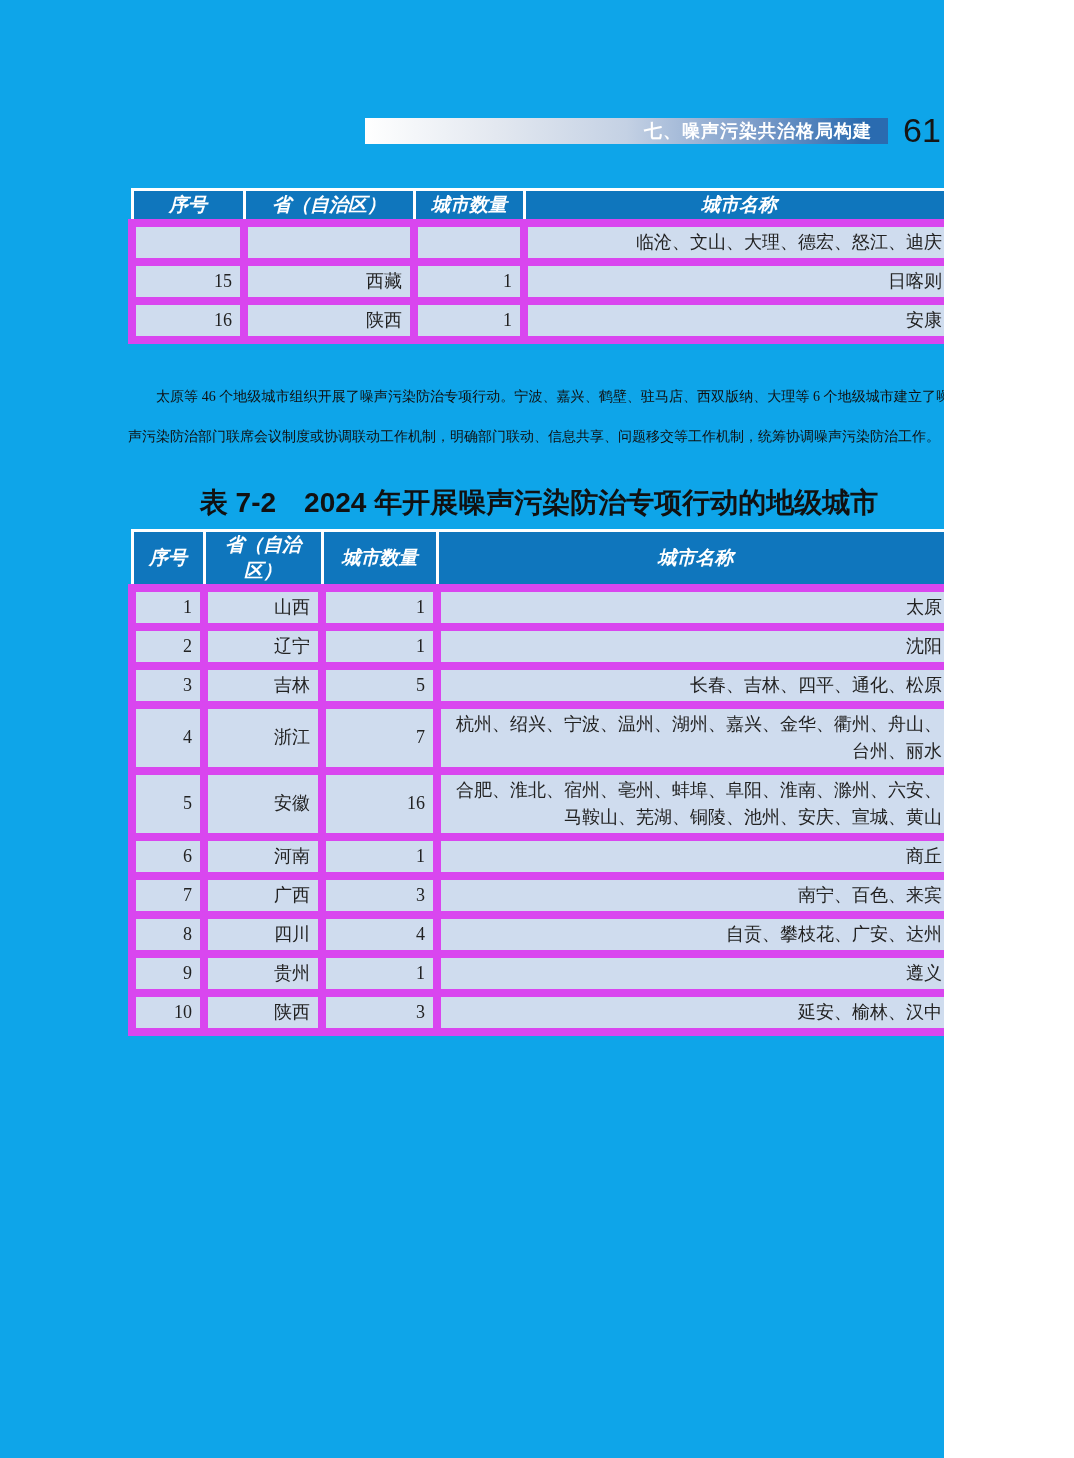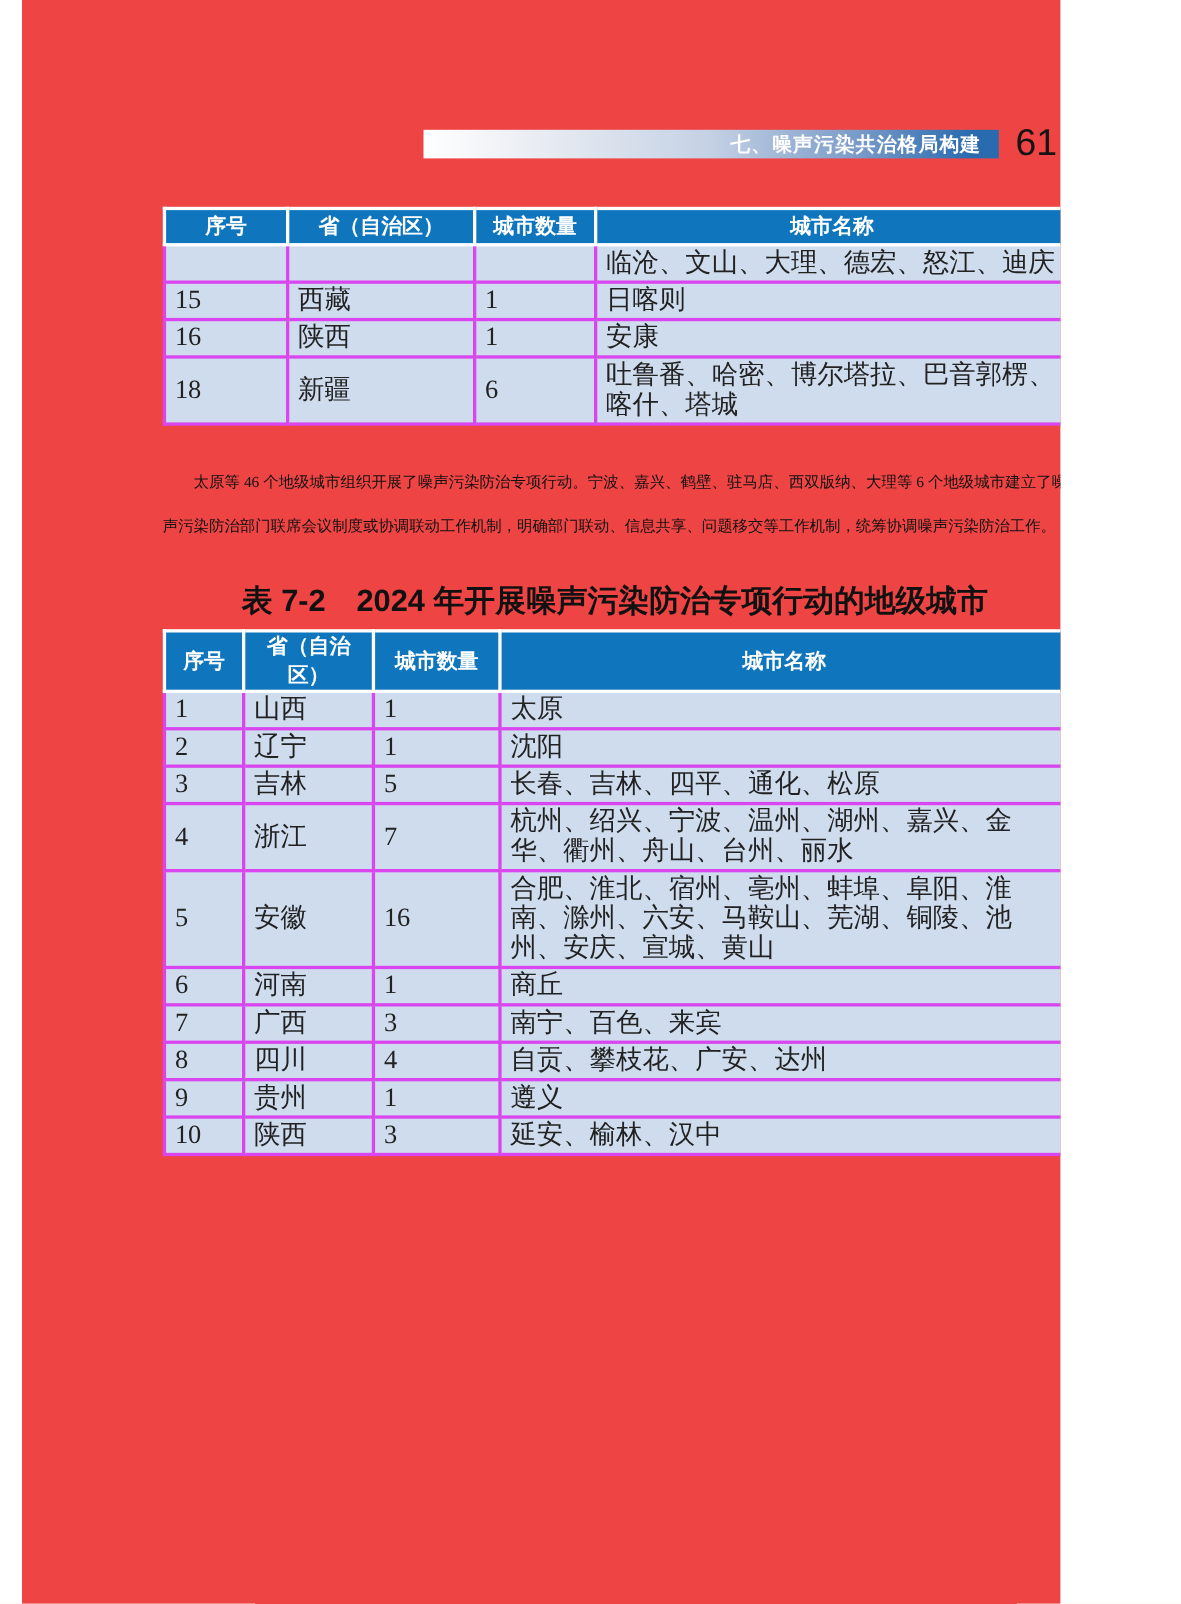--- a/index.html
+++ b/index.html
@@ -1,23 +1,22 @@
 <!DOCTYPE html>
 <html><head>
 <meta charset="utf-8">
 <style>
   html,body{margin:0;padding:0;background:#ffffff;}
   .page{
     position:relative;
     width:944px;height:1458px;
-    background:#ef4444;
+    background:#0ea5e9;
     overflow:hidden;
     font-family:"Liberation Serif",serif;
     color:#111111;
-    margin-left:20px;
   }
   
   .header-bar{
     position:absolute;left:365px;top:118px;width:523px;height:26px;
     background:linear-gradient(90deg,#ffffff 0%,#e3e8f0 25%,#c4d1e4 50%,#7b9cc9 75%,#2a6bb0 95%);
     display:flex;align-items:center;justify-content:flex-end;
     padding-right:16px;box-sizing:border-box;
   }
   .header-title{
     font-family:"Liberation Sans",sans-serif;
@@ -34,27 +33,27 @@
     background:#2d82c4;
   }
   
   .content{position:absolute;left:128px;top:0;width:822px;}
   
   table{border-collapse:collapse;width:100%;table-layout:fixed;}
   th{
     background:#0f76bd;color:#ffffff;
     font-family:"Liberation Sans",sans-serif;font-weight:bold;font-size:19px;
     height:33px;border:3px solid #ffffff;box-sizing:border-box;
-    padding:0 2px;text-align:center;
+    padding:0 2px;text-align:center;font-style:italic;
   }
   td{
     background:#cfdcee;color:#222222;
-    font-family:"Liberation Serif",serif;font-size:24px;
-    height:34px;border:3px solid #d946ef;box-sizing:border-box;
-    padding:2px 8px;text-align:left;line-height:27px;
+    font-family:"Liberation Serif",serif;font-size:18px;
+    height:34px;border:8px solid #d946ef;box-sizing:border-box;
+    padding:2px 8px;text-align:right;line-height:27px;
   }
   .tbl-continued{margin-top:188px;}
   .tbl-72{margin-top:17px;}
   
   .body-text{
     margin:0;font-size:14px;line-height:40px;
     text-align:justify;text-indent:2em;color:#101010;
   }
   .para-1{margin-top:33px;}
   .para-2{margin-top:26px;}
@@ -106,26 +105,20 @@
             <td>西藏</td>
             <td>1</td>
             <td>日喀则</td>
           </tr>
           <tr>
             <td>16</td>
             <td>陕西</td>
             <td>1</td>
             <td>安康</td>
           </tr>
-          <tr>
-            <td>18</td>
-            <td>新疆</td>
-            <td>6</td>
-            <td>吐鲁番、哈密、博尔塔拉、巴音郭楞、喀什、塔城</td>
-          </tr>
         </tbody>
     </table>
 
     <p class="body-text para-1">太原等 46 个地级城市组织开展了噪声污染防治专项行动。宁波、嘉兴、鹤壁、驻马店、西双版纳、大理等 6 个地级城市建立了噪声污染防治部门联席会议制度或协调联动工作机制，明确部门联动、信息共享、问题移交等工作机制，统筹协调噪声污染防治工作。</p>
 
     <div class="table-title">表 7-2　2024 年开展噪声污染防治专项行动的地级城市</div>
 
     <table class="tbl-72">
       <colgroup>
           <col style="width: 72px;">

